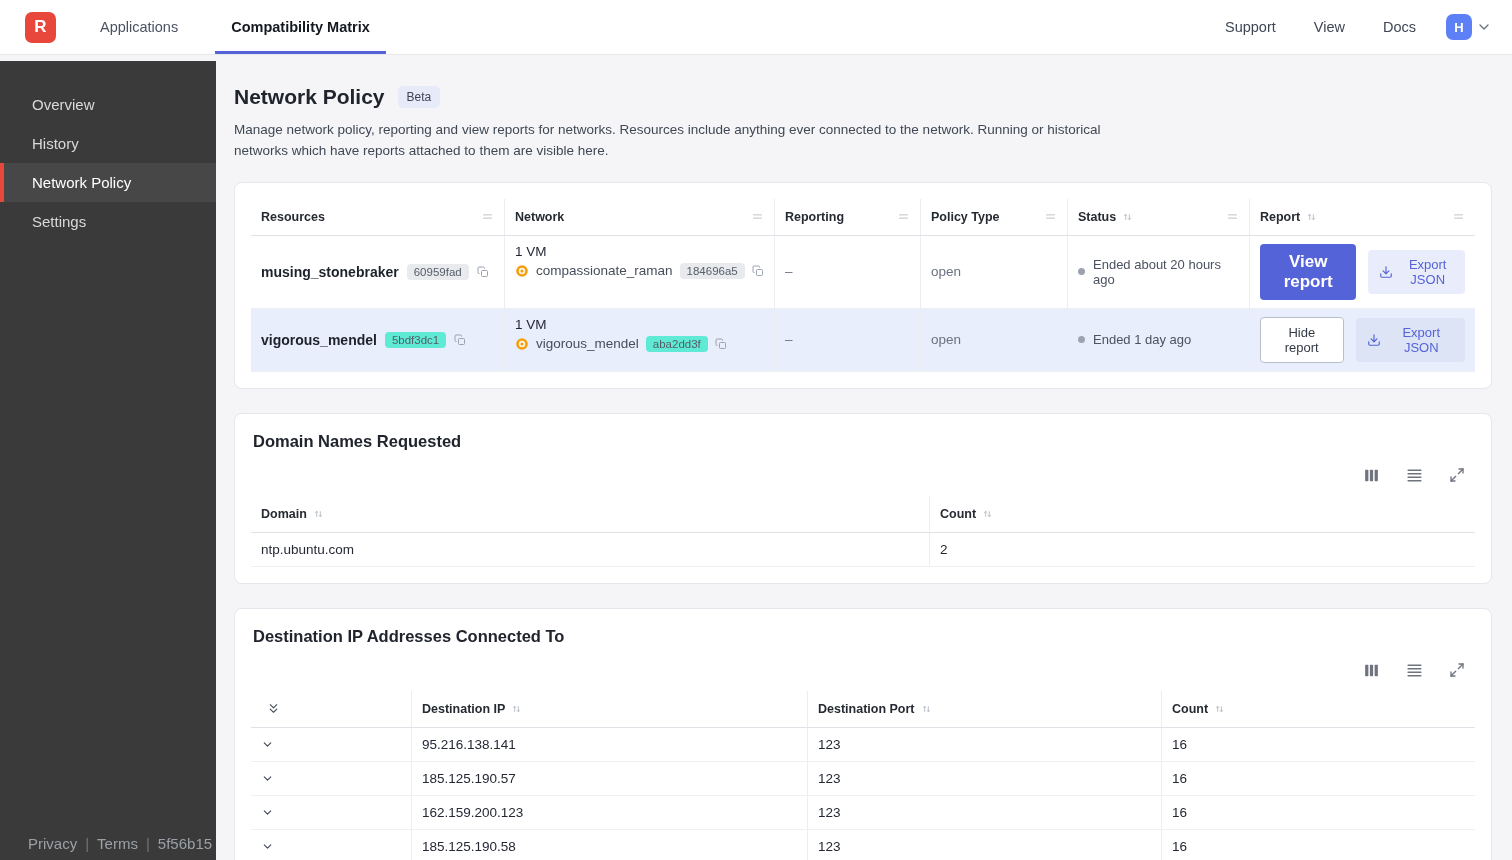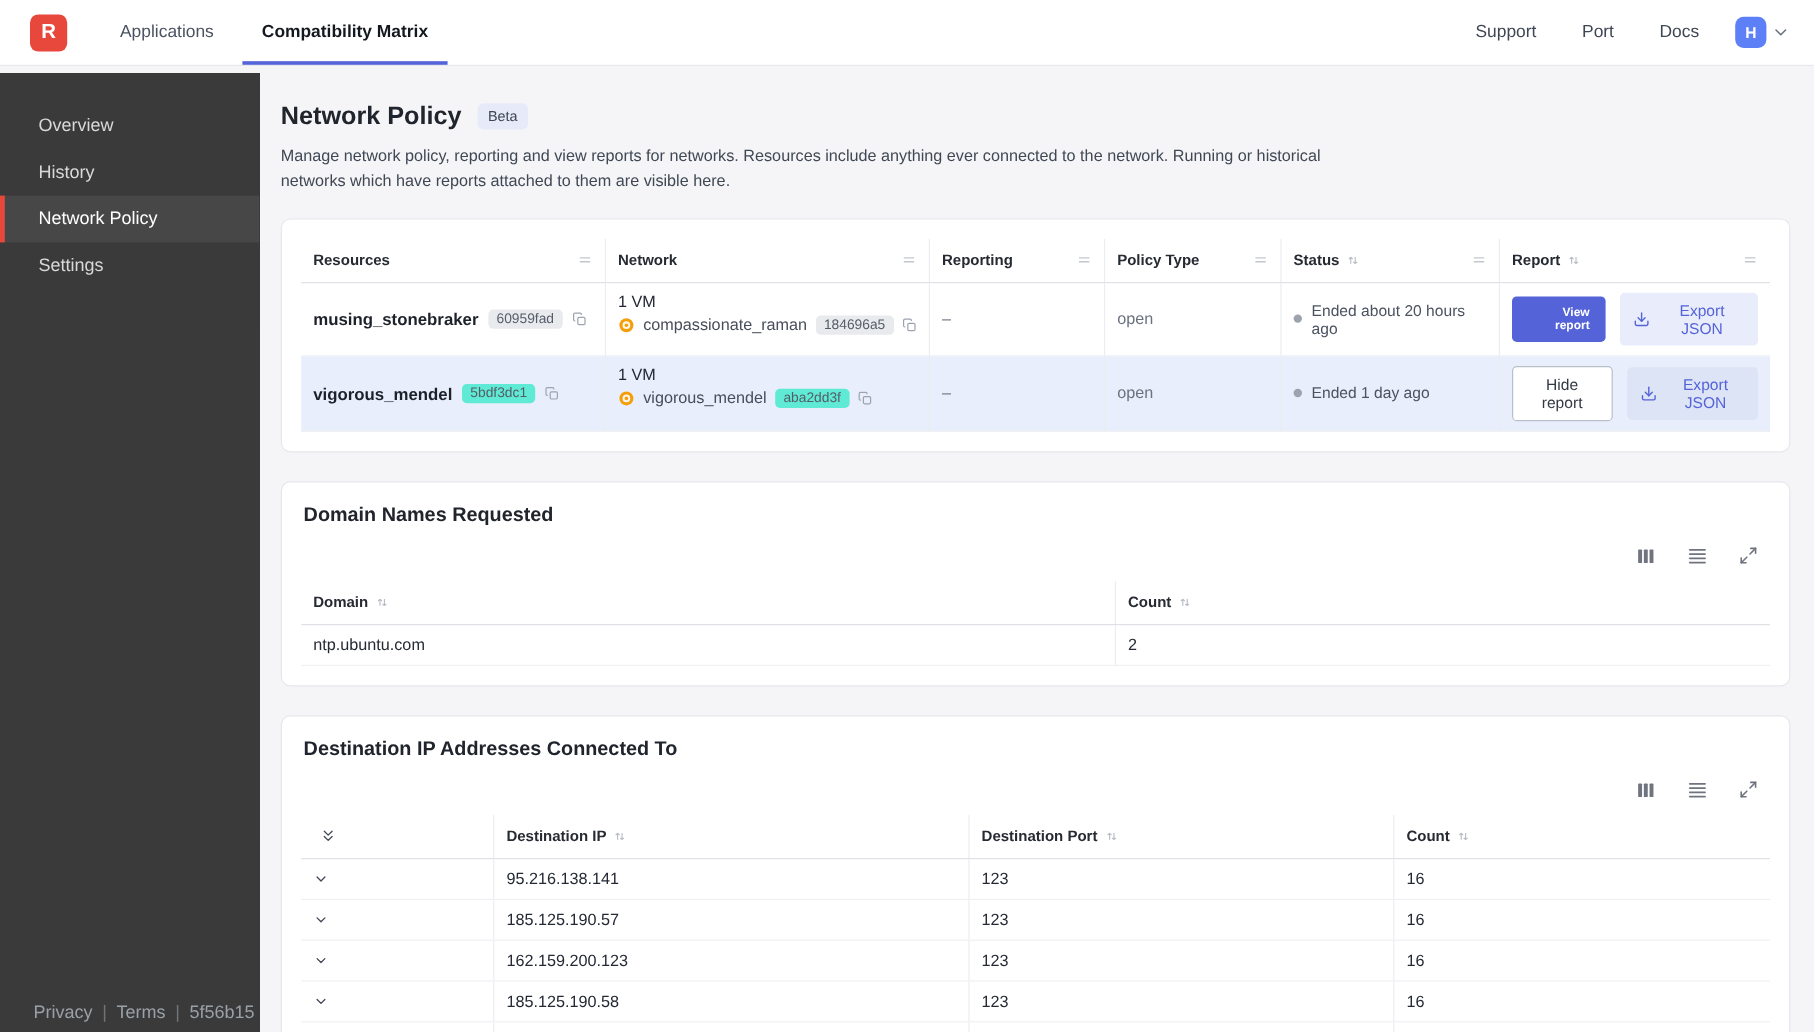--- a/index.html
+++ b/index.html
@@ -1,21 +1,21 @@
 <!DOCTYPE html>
 <html><head>
 <meta charset="utf-8">
 <style>
   * { margin:0; padding:0; box-sizing:border-box; }
   html,body { width:1512px; height:860px; overflow:hidden; font-family:"Liberation Sans", sans-serif; background:#f5f5f7; color:#1f2430; }
 
   
   .topbar { position:fixed; top:0; left:0; width:100%; height:55px; background:#fff; border-bottom:1px solid #e7e8ec; display:flex; align-items:stretch; z-index:30; }
   .logo { width:31px; height:31px; background:#e8473c; border-radius:7px; color:#fff; font-weight:bold; font-size:17px; display:flex; align-items:center; justify-content:center; align-self:center; margin:0 28px 0 25px; cursor:pointer; }
-  .main-nav { display:flex; align-items:stretch; gap:8px;justify-content:space-between; }
+  .main-nav { display:flex; align-items:stretch; gap:21px;justify-content:space-between; }
   .nav-item { display:flex; align-items:center; padding:0 16px; font-size:14.5px; color:#4b5260; cursor:pointer; border-bottom:3px solid transparent; border-top:3px solid transparent; }
   .nav-item.active { color:#14181f; font-weight:bold; border-bottom-color:#5563d8; }
   .flex-spacer { flex:1; }
   .right-nav { display:flex; align-items:center; gap:14px; margin-right:18px; }
   .right-nav a { font-size:14.5px; color:#3f4654; padding:0 12px; cursor:pointer; text-decoration:none; }
   .avatar { width:26px; height:26px; border-radius:7px; background:#5e80f7; color:#fff; font-size:13px; font-weight:bold; display:flex; align-items:center; justify-content:center; align-self:center; cursor:pointer; }
   .user-chevron { align-self:center; margin:0 20px 0 4px; cursor:pointer; display:flex; }
 
   
   .sidebar { position:fixed; top:61px; left:0; width:216px; height:805px; background:#3a3a3a; display:flex; flex-direction:column; padding-top:24px; z-index:20; }
@@ -62,41 +62,41 @@
   .copy-icon { display:flex; cursor:pointer; }
   .res-cell { flex-direction:column; align-items:flex-start; gap:4px; }
   .res-count { font-weight:500; color:#1f2430; font-size:13.5px; }
   .res-line { display:flex; align-items:center; gap:7px; }
   .res-name { color:#474e5b; font-size:13.5px; }
   .muted { color:#6b7280; }
   .status-cell { gap:8px; color:#4b5260; font-size:13px; }
   .dot { width:7px; height:7px; border-radius:50%; background:#9ca3af; flex:none; }
 
   .report-cell { gap:12px; }
-  .btn-primary { background:#5563d8; color:#fff; border:none; border-radius:4px; padding:8px 13px; font-size:10px; font-weight:600; cursor:pointer; font-family:inherit;text-align:right; }
+  .btn-primary { background:#5563d8; color:#fff; border:none; border-radius:4px; padding:8px 13px; font-size:17px; font-weight:600; cursor:pointer; font-family:inherit; }
   .btn-outline { background:#fff; border:1px solid #b9bfc9; border-radius:4px; padding:7px 12px; font-size:13px; color:#333a45; cursor:pointer; font-family:inherit; }
   .export-btn { display:flex; align-items:center; gap:8px; background:#e9edfb; border:none; border-radius:4px; padding:7px 11px; font-size:13px; font-weight:500; color:#5563d8; cursor:pointer; font-family:inherit; }
   .hl .export-btn { background:#dde4f6; }
 
   .sort-icon, .chev-btn, .dchev-btn { display:flex; cursor:pointer; }
   .chev-cell { justify-content:flex-start; padding-left:16px; }
 </style>
 </head>
 <body>
 
 <header class="topbar">
   <div class="logo">R</div>
   <nav class="main-nav">
     <a class="nav-item">Applications</a>
     <a class="nav-item active">Compatibility Matrix</a>
   </nav>
   <div class="flex-spacer"></div>
   <nav class="right-nav">
     <a>Support</a>
-    <a>Port</a>
+    <a>View</a>
     <a>Docs</a>
   </nav>
   <div class="avatar">H</div>
   <span class="user-chevron">
     <svg width="16" height="16" viewBox="0 0 24 24" fill="none" stroke="#6b7280" stroke-width="2" stroke-linecap="round" stroke-linejoin="round">
         <polyline points="6 9 12 15 18 9"></polyline>
       </svg>
   </span>
 </header>
 

